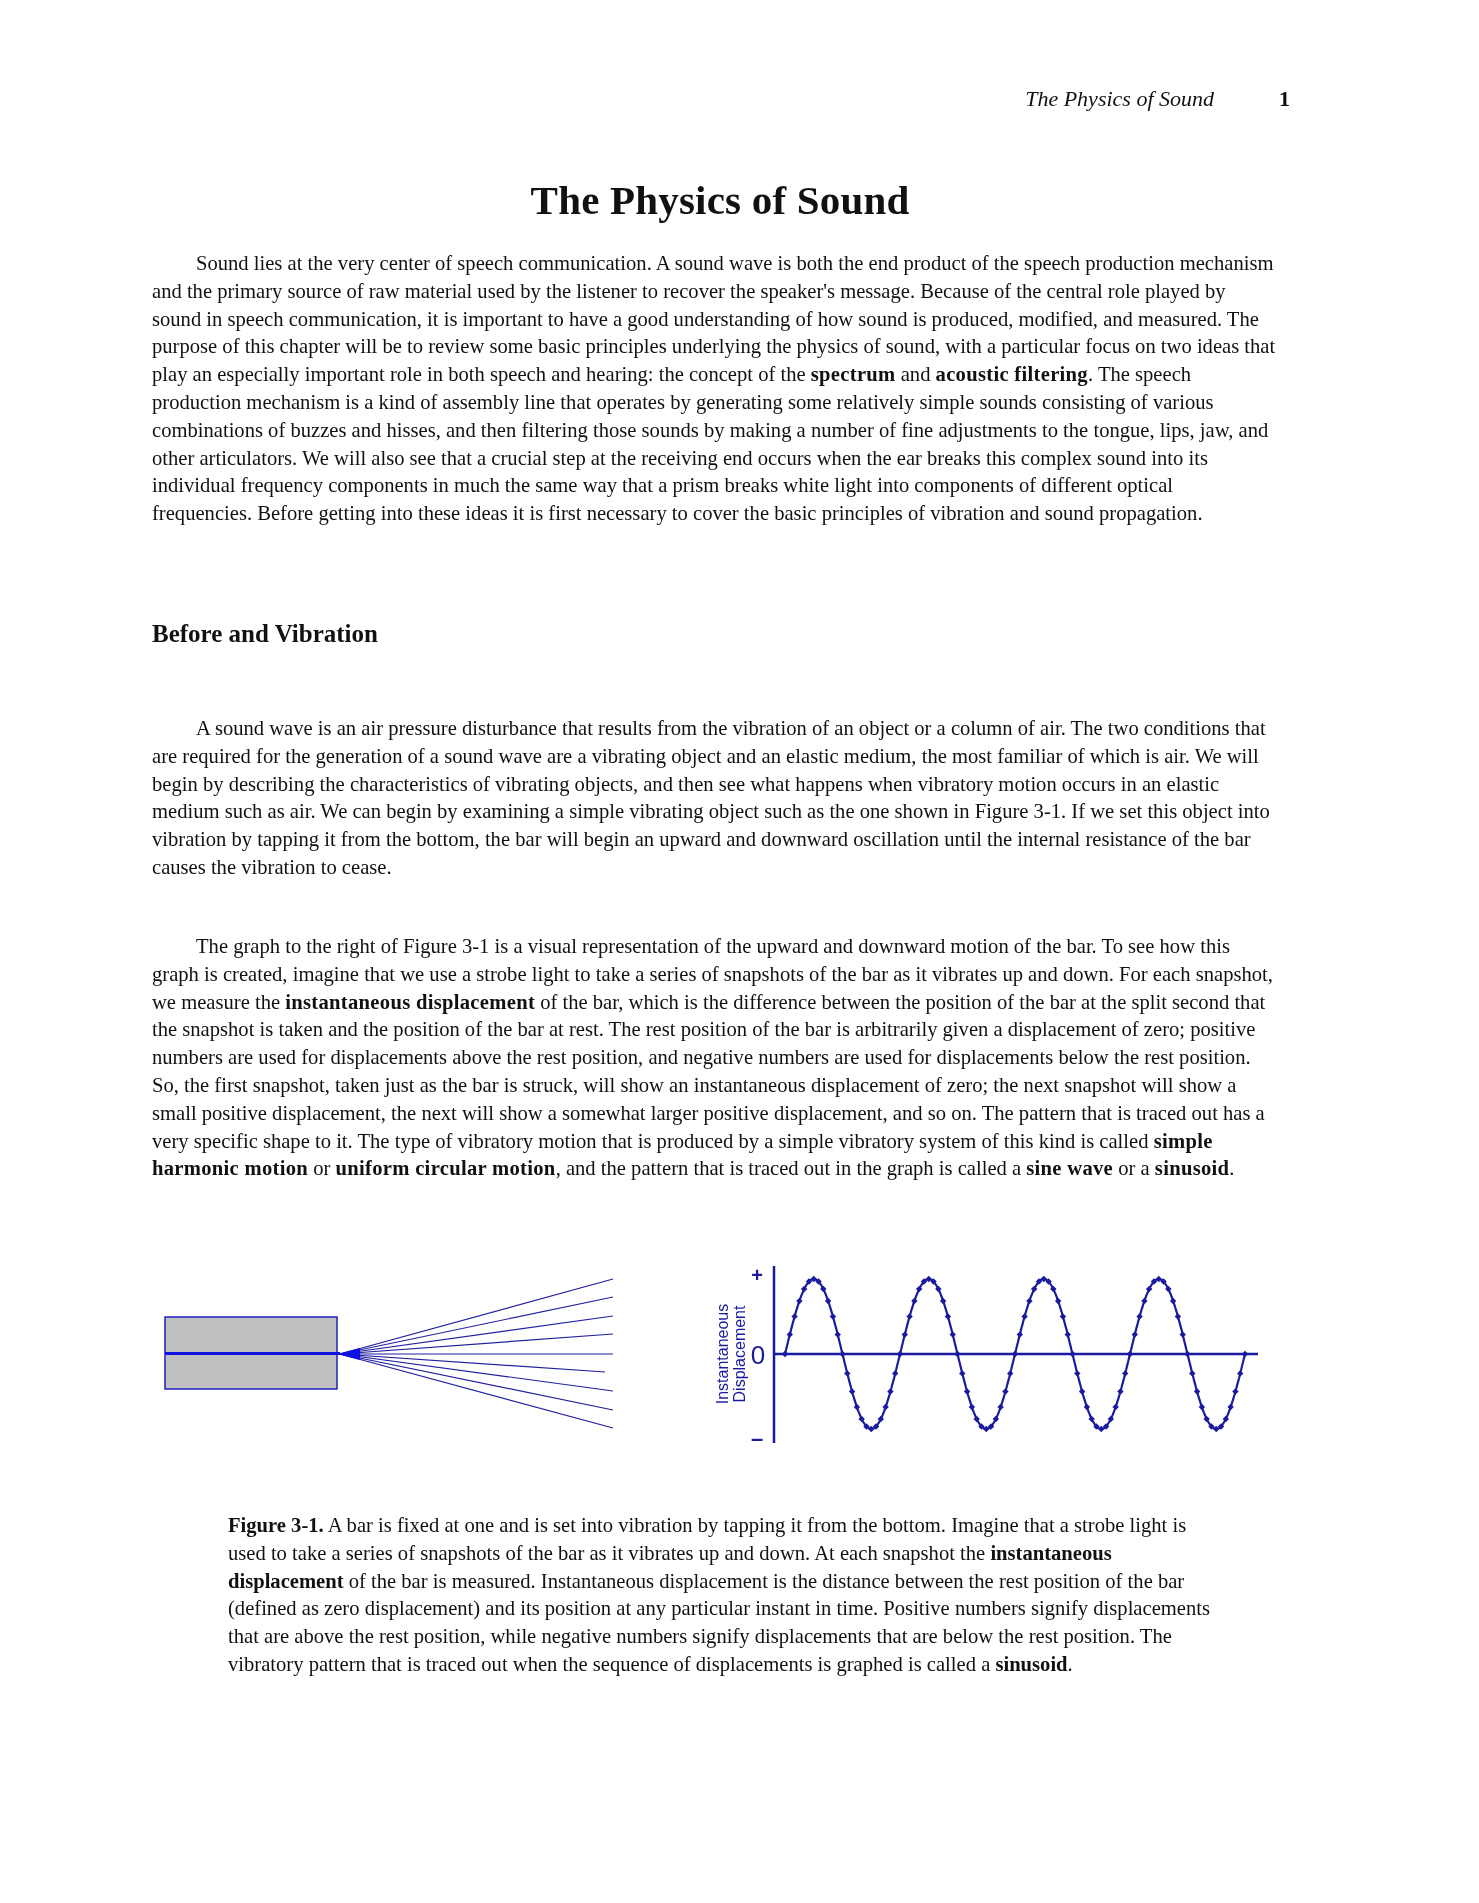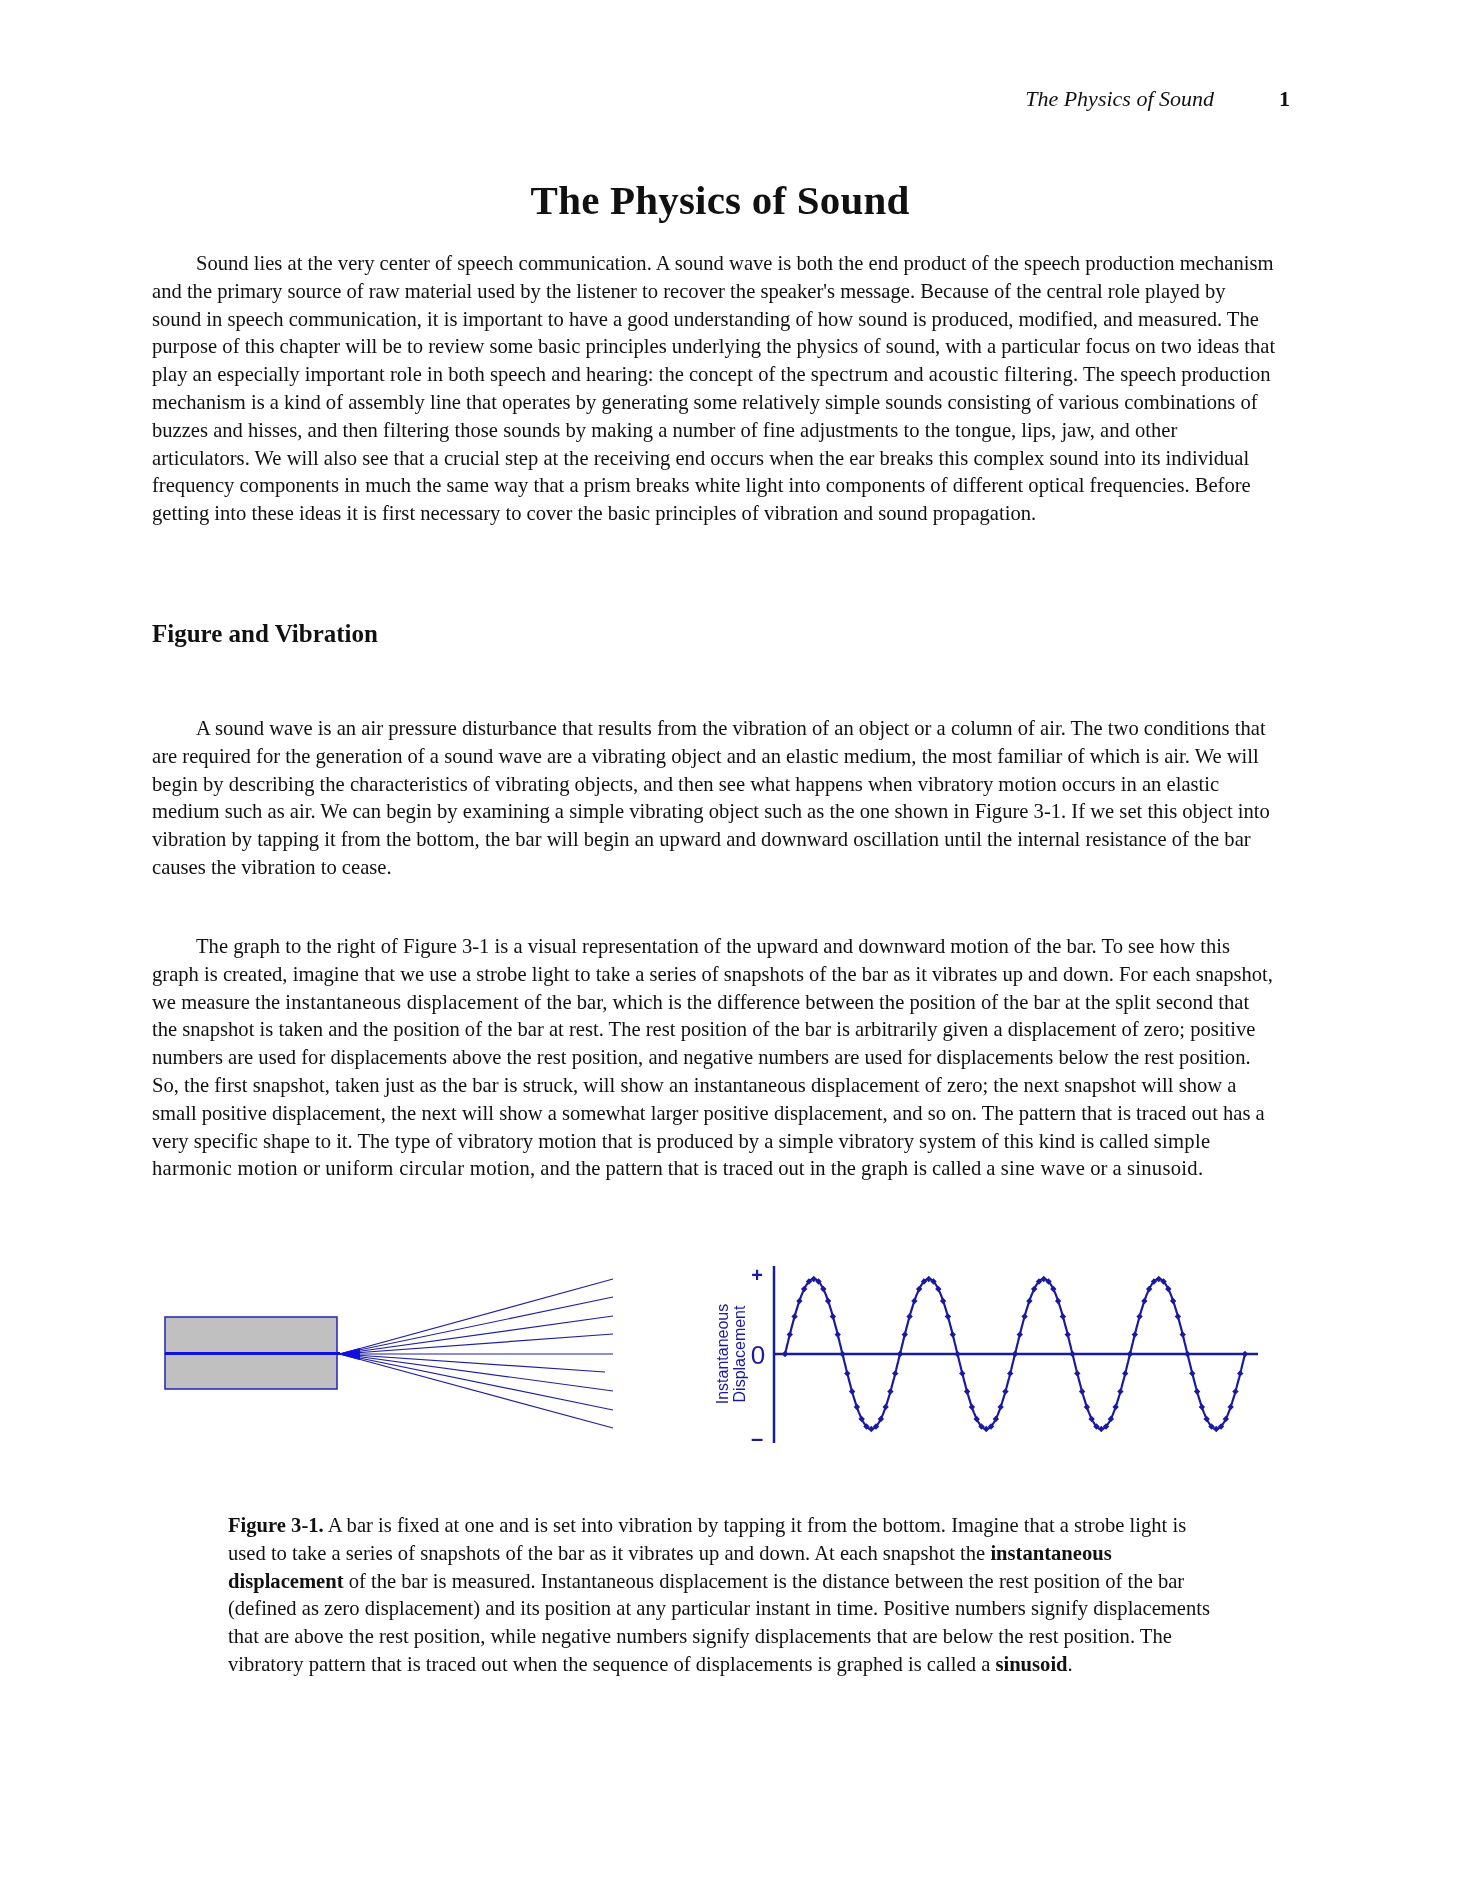--- a/index.html
+++ b/index.html
@@ -5,21 +5,21 @@
   html, body { margin:0; padding:0; background:#ffffff; }
   body { width:1479px; height:1903px; position:relative; overflow:hidden;
          font-family:"Liberation Serif", "DejaVu Serif", serif; color:#111; }
   .running-head { position:absolute; top:86px; left:0; width:1290px; height:26px; }
   .rh-title { position:absolute; right:76px; top:0; font-style:italic; font-size:22px; }
   .rh-page { position:absolute; right:0; top:0; font-weight:bold; font-size:22px; }
   .page-title { position:absolute; top:176px; left:0; width:1440px; text-align:center;
                 font-size:41px; font-weight:bold; margin:0; letter-spacing:0.2px; }
   .para { position:absolute; left:152px; width:1125px; font-size:20.6px; line-height:27.8px;
           margin:0; text-indent:44px; text-align:left; }
-  .para b { font-weight:normal; letter-spacing:0.3px; }
+  .para b { font-weight:bold; letter-spacing:0.3px; }
   #p1 { top:250px; }
   .section-heading { position:absolute; top:620px; left:152px; font-size:25px; font-weight:bold; margin:0; }
   #p2 { top:685px;margin-top:30px; }
   #p3 { top:933px; }
   .figure { position:absolute; left:0; top:1240px; width:1479px; height:230px; }
   .figure svg { position:absolute; left:0; top:0; }
   .caption { position:absolute; left:228px; top:1512px; width:990px; font-size:20.6px; line-height:27.8px; margin:0; }
   .caption b { font-weight:bold; }
 </style>
 </head>
@@ -27,21 +27,21 @@
 
 <div class="running-head">
   <span class="rh-title">The Physics of Sound</span>
   <span class="rh-page">1</span>
 </div>
 
 <h1 class="page-title">The Physics of Sound</h1>
 
 <p class="para" id="p1">Sound lies at the very center of speech communication. A sound wave is both the end product of the speech production mechanism and the primary source of raw material used by the listener to recover the speaker's message. Because of the central role played by sound in speech communication, it is important to have a good understanding of how sound is produced, modified, and measured. The purpose of this chapter will be to review some basic principles underlying the physics of sound, with a particular focus on two ideas that play an especially important role in both speech and hearing: the concept of the <b>spectrum</b> and <b>acoustic filtering</b>. The speech production mechanism is a kind of assembly line that operates by generating some relatively simple sounds consisting of various combinations of buzzes and hisses, and then filtering those sounds by making a number of fine adjustments to the tongue, lips, jaw, and other articulators. We will also see that a crucial step at the receiving end occurs when the ear breaks this complex sound into its individual frequency components in much the same way that a prism breaks white light into components of different optical frequencies. Before getting into these ideas it is first necessary to cover the basic principles of vibration and sound propagation.</p>
 
-<h2 class="section-heading">Figure and Vibration</h2>
+<h2 class="section-heading">Before and Vibration</h2>
 
 <p class="para" id="p2">A sound wave is an air pressure disturbance that results from the vibration of an object or a column of air. The two conditions that are required for the generation of a sound wave are a vibrating object and an elastic medium, the most familiar of which is air. We will begin by describing the characteristics of vibrating objects, and then see what happens when vibratory motion occurs in an elastic medium such as air. We can begin by examining a simple vibrating object such as the one shown in Figure 3-1. If we set this object into vibration by tapping it from the bottom, the bar will begin an upward and downward oscillation until the internal resistance of the bar causes the vibration to cease.</p>
 
 <p class="para" id="p3">The graph to the right of Figure 3-1 is a visual representation of the upward and downward motion of the bar. To see how this graph is created, imagine that we use a strobe light to take a series of snapshots of the bar as it vibrates up and down. For each snapshot, we measure the <b>instantaneous displacement</b> of the bar, which is the difference between the position of the bar at the split second that the snapshot is taken and the position of the bar at rest. The rest position of the bar is arbitrarily given a displacement of zero; positive numbers are used for displacements above the rest position, and negative numbers are used for displacements below the rest position. So, the first snapshot, taken just as the bar is struck, will show an instantaneous displacement of zero; the next snapshot will show a small positive displacement, the next will show a somewhat larger positive displacement, and so on. The pattern that is traced out has a very specific shape to it. The type of vibratory motion that is produced by a simple vibratory system of this kind is called <b>simple harmonic motion</b> or <b>uniform circular motion</b>, and the pattern that is traced out in the graph is called a <b>sine wave</b> or a <b>sinusoid</b>.</p>
 
 <div class="figure">
   <svg id="fig-svg" width="1479" height="230" viewBox="0 1240 1479 230">
 
     <g>
       <rect x="165" y="1317" width="172" height="36" fill="#c0c0c0" stroke="#2020c0" stroke-width="1.5"></rect>

